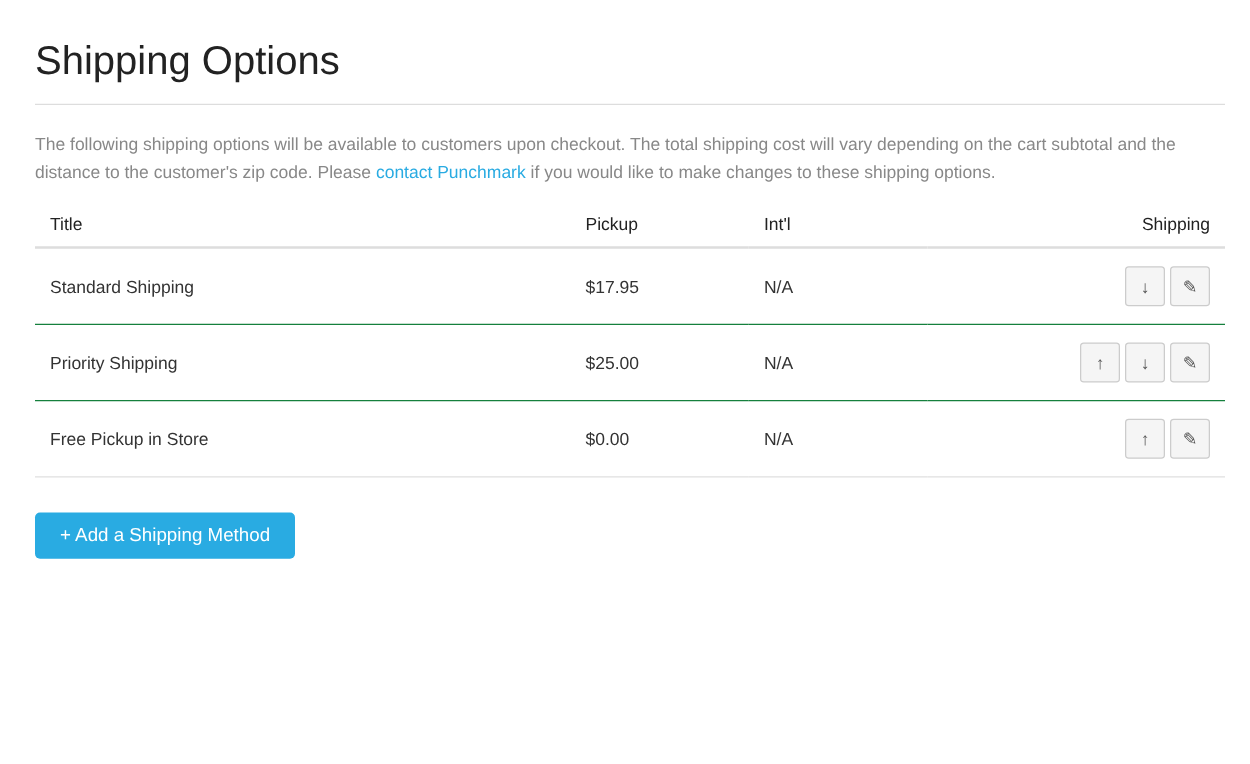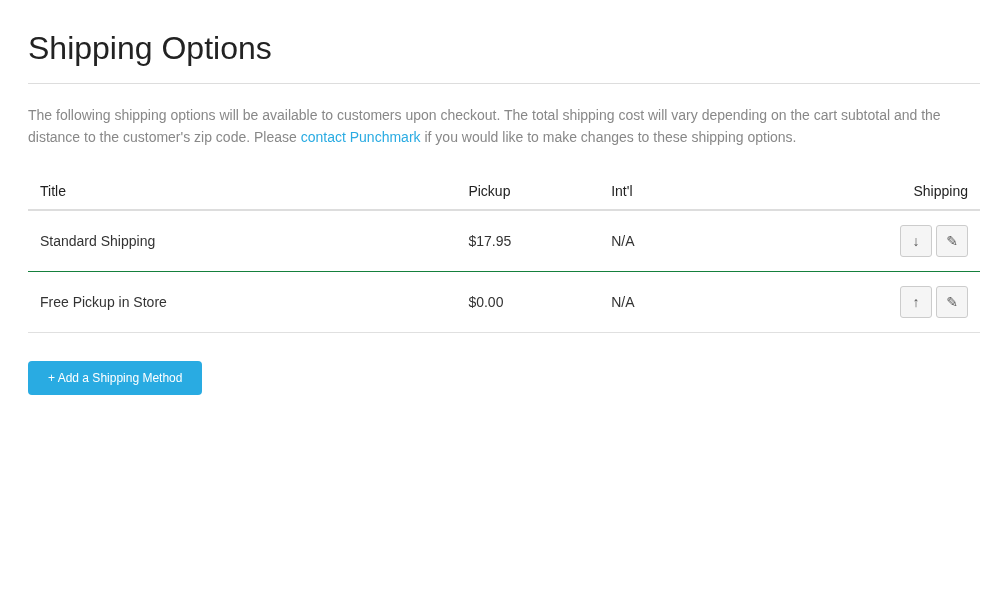--- a/index.html
+++ b/index.html
@@ -31,21 +31,21 @@
     .divider {
       border: none;
       border-top: 1px solid #ddd;
       margin-bottom: 20px;
     }
 
     .description {
       color: #888;
       font-size: 14px;
       line-height: 1.6;
-      margin-bottom: 24px;
+      margin-bottom: 12px;
     }
 
     .description a {
       color: #29abe2;
       text-decoration: none;
     }
 
     table {
       width: 100%;
       border-collapse: collapse;
@@ -109,21 +109,21 @@
     .add-btn {
       display: inline-flex;
       align-items: center;
       gap: 6px;
       margin-top: 28px;
       padding: 10px 20px;
       background: #29abe2;
       color: #fff;
       border: none;
       border-radius: 4px;
-      font-size: 12px;
+      font-size: 15px;
       font-weight: 500;
       cursor: pointer;
       transition: background 0.15s;
     }
 
     .col-title { width: 45%; }
     .col-price { width: 15%; }
     .col-intl { width: 15%; }
     .col-actions-h { width: 25%; }
   </style>
@@ -155,20 +155,32 @@
           <td>$17.95</td>
           <td>N/A</td>
           <td class="col-actions">
             <div class="action-buttons">
               <button class="action-btn">↓</button>
               <button class="action-btn">✎</button>
             </div>
           </td>
         </tr>
         <tr>
+          <td>Priority Shipping</td>
+          <td>$25.00</td>
+          <td>N/A</td>
+          <td class="col-actions">
+            <div class="action-buttons">
+              <button class="action-btn">↑</button>
+              <button class="action-btn">↓</button>
+              <button class="action-btn">✎</button>
+            </div>
+          </td>
+        </tr>
+        <tr>
           <td>Free Pickup in Store</td>
           <td>$0.00</td>
           <td>N/A</td>
           <td class="col-actions">
             <div class="action-buttons">
               <button class="action-btn">↑</button>
               <button class="action-btn">✎</button>
             </div>
           </td>
         </tr>

